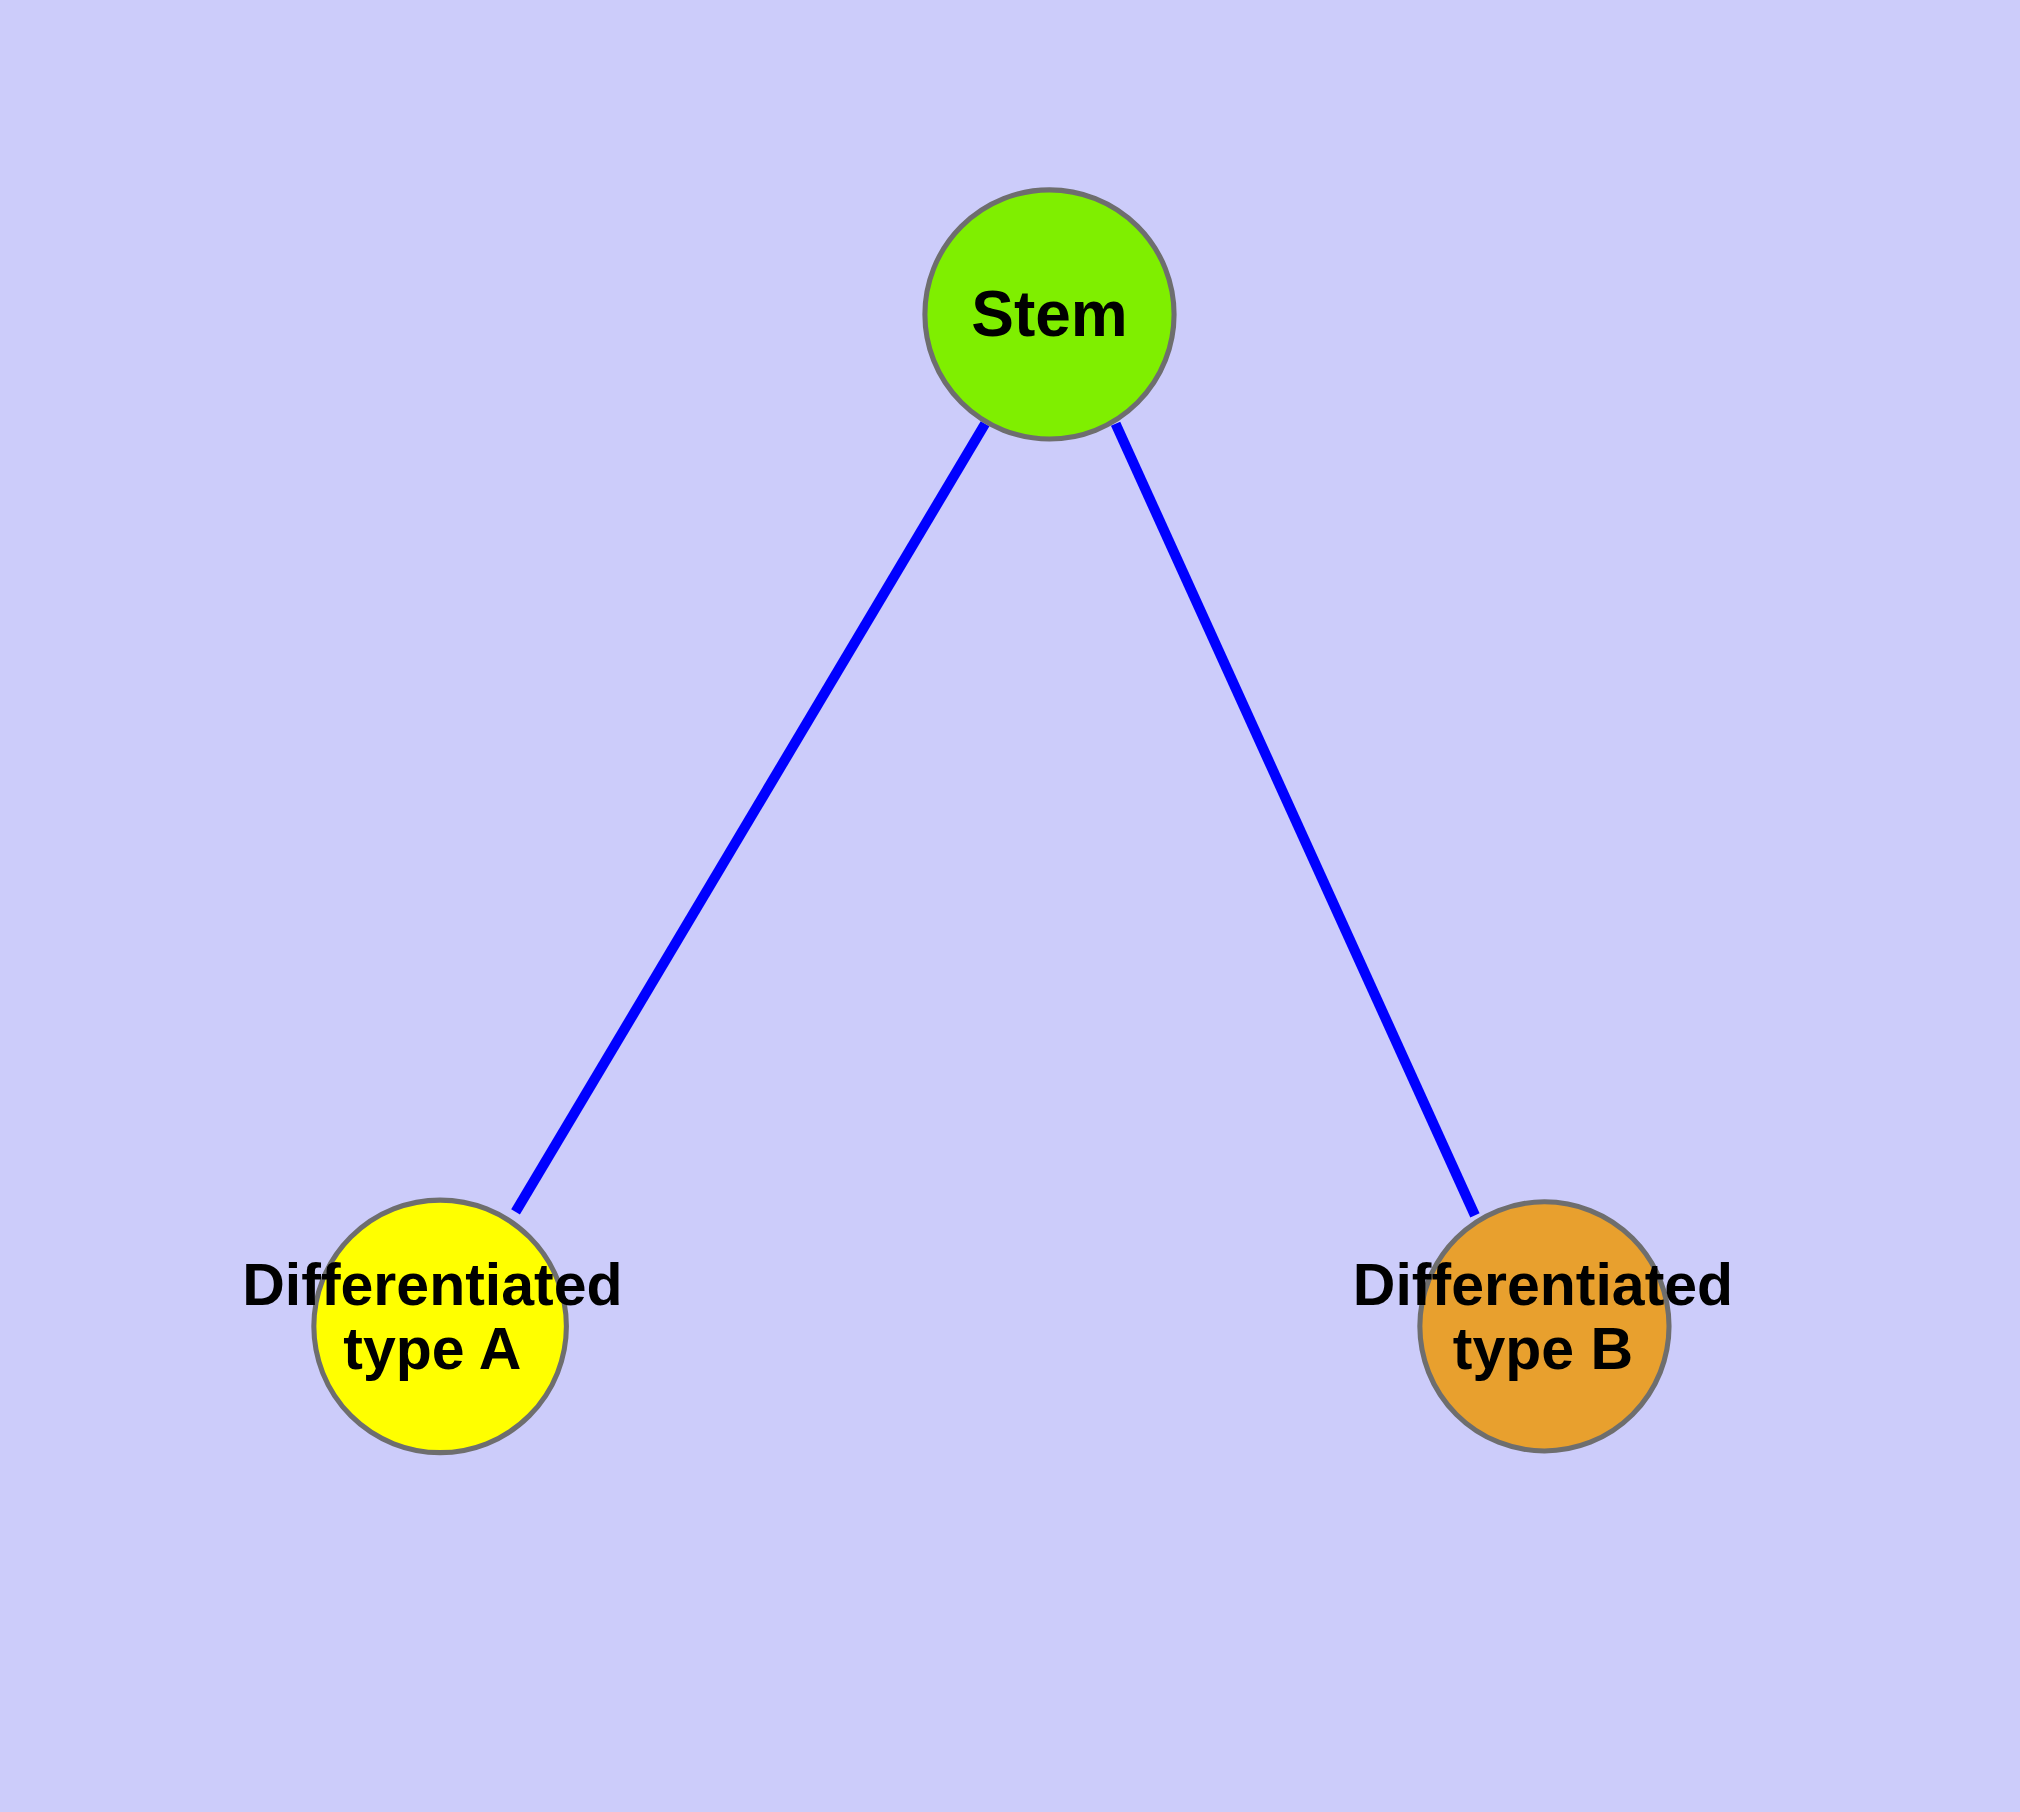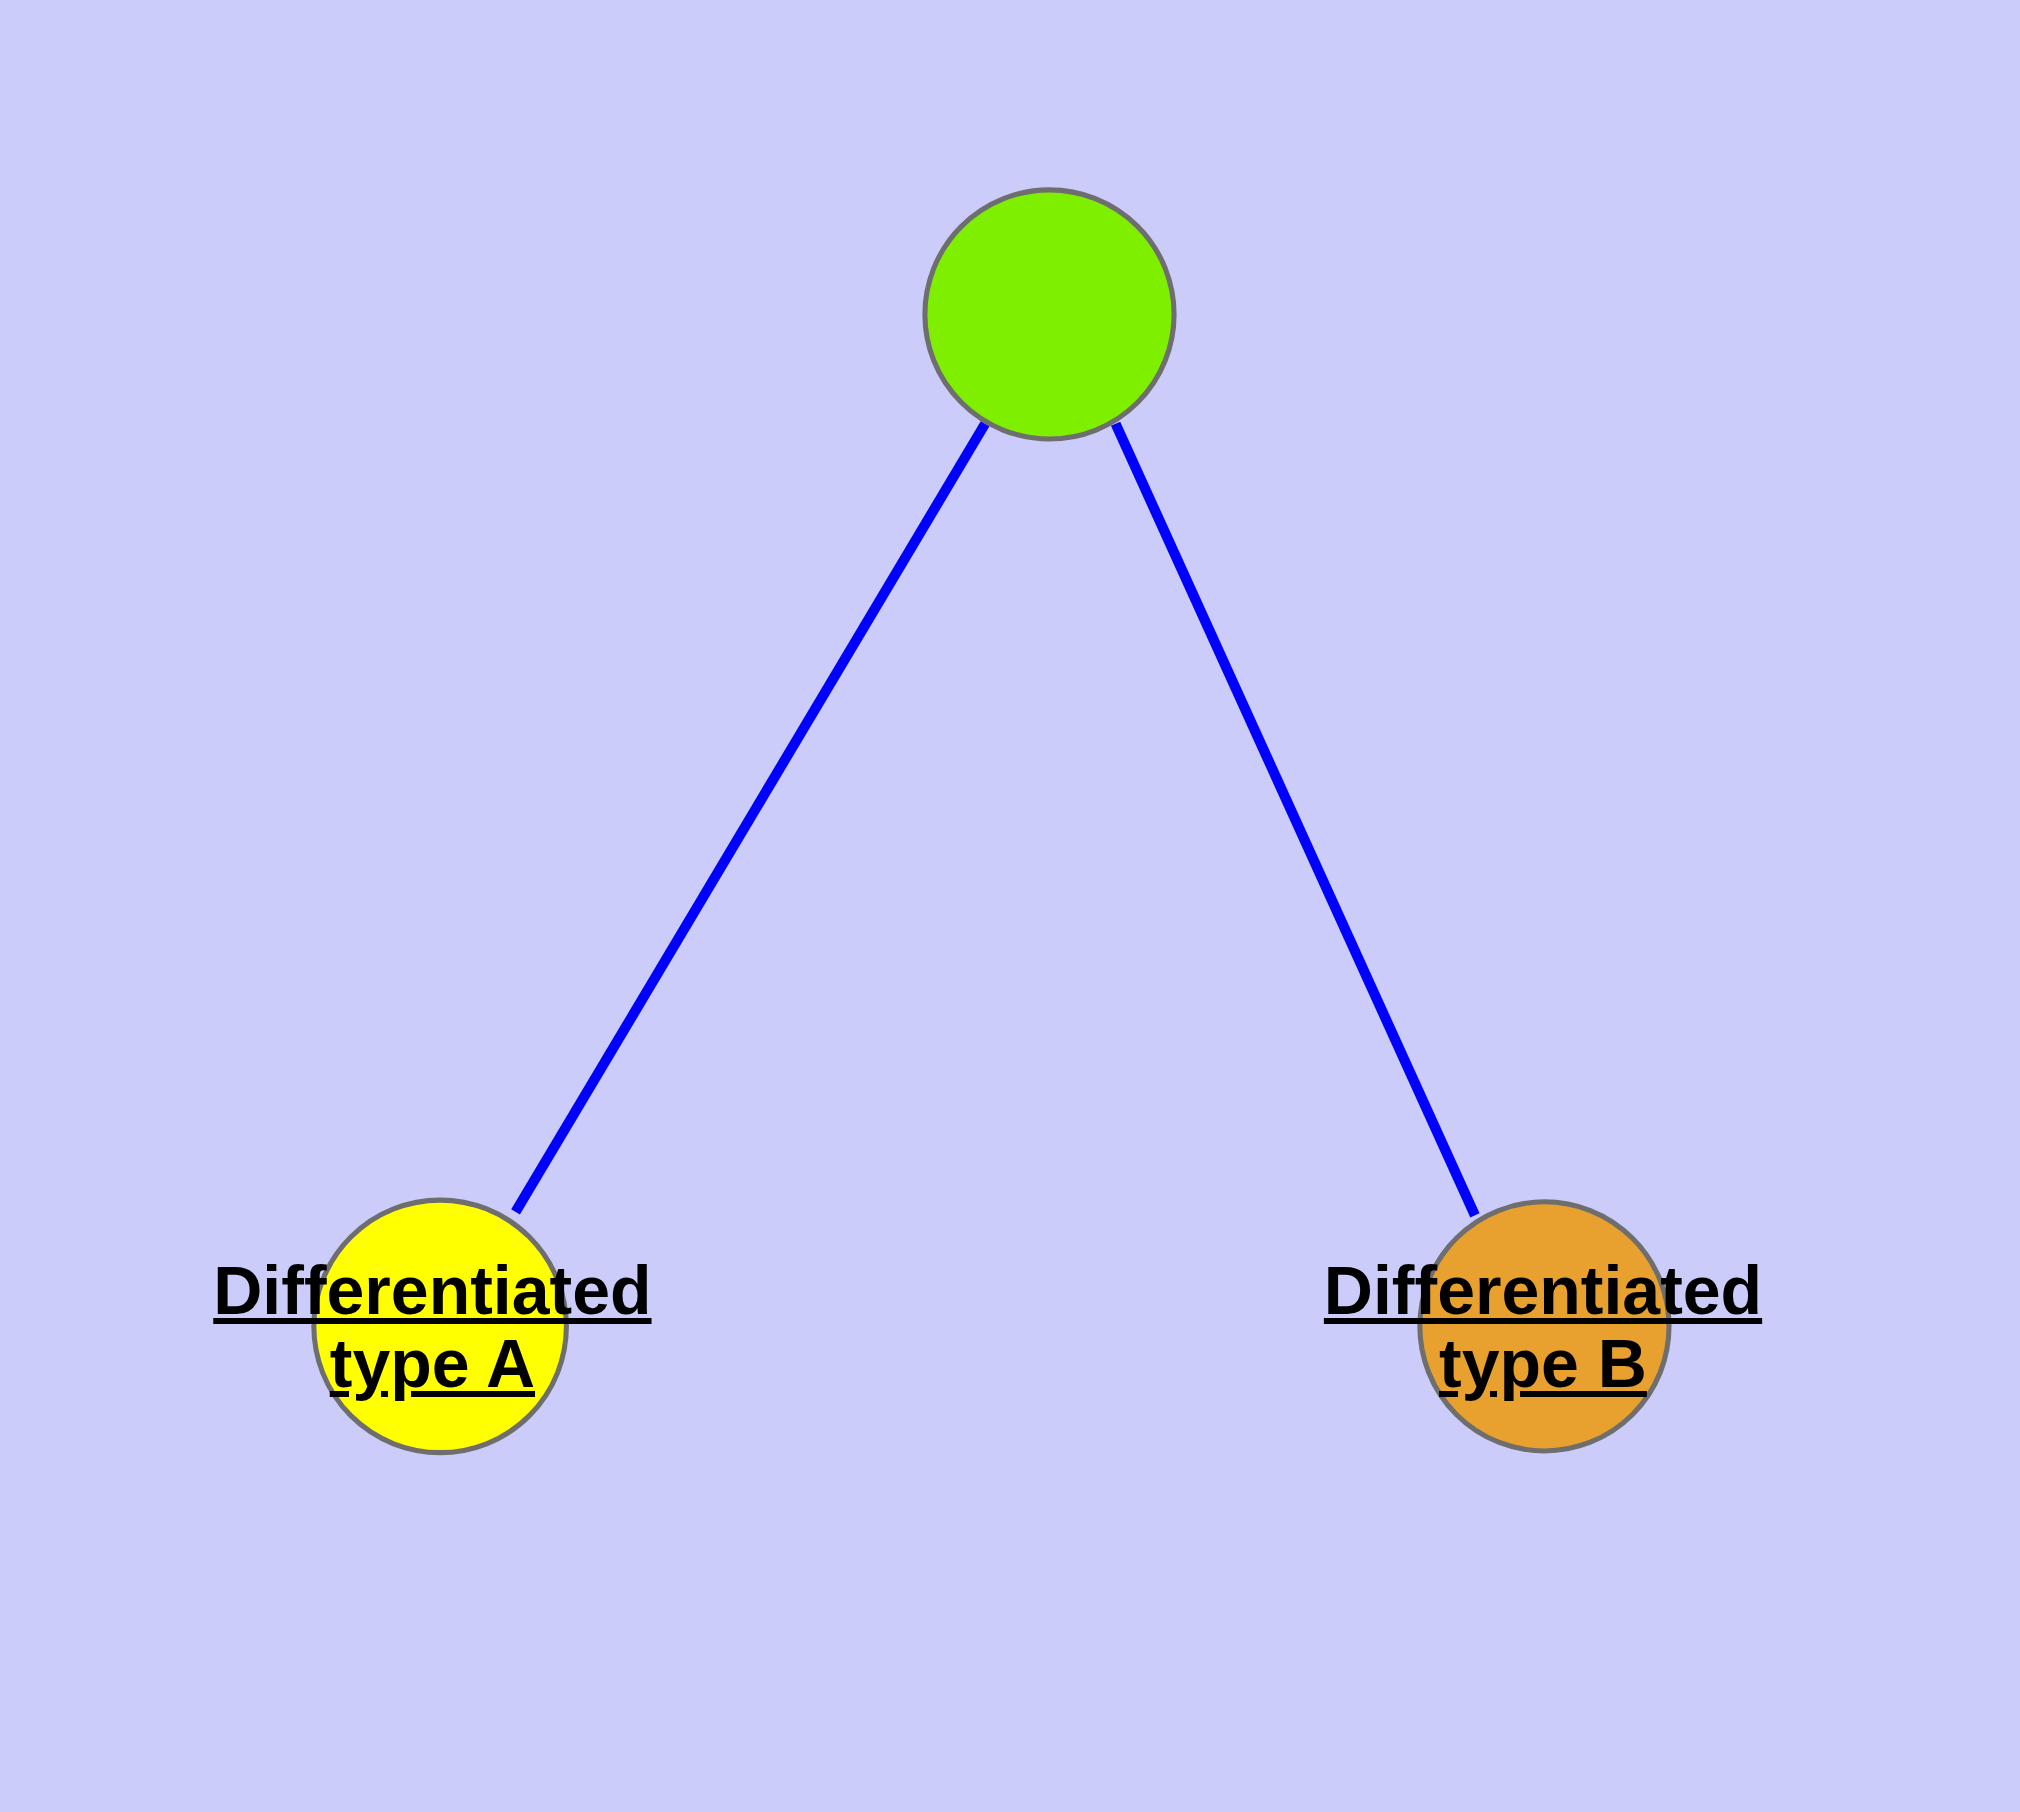--- a/index.html
+++ b/index.html
@@ -34,40 +34,40 @@
     text-align: center;
     line-height: 1.08;
     white-space: pre;
     pointer-events: none;
     -webkit-font-smoothing: antialiased;
   }
   .label-stem {
     font-size: 64px;
   }
   .label-leaf {
-    font-size: 68px;
-    text-decoration: underline;
+    font-size: 59px;
   }
 </style>
 </head>
 <body>
 
 <div id="stage" style="width: 2021px; height: 1812px; background: rgb(204, 204, 250);">
 
   <svg id="graph-svg" viewBox="0 0 2384 2138" style="width: 2021px; height: 1812px;">
     <g>
       <line x1="1162" y1="500" x2="608" y2="1430" stroke="#0000ff" stroke-width="12" stroke-linecap="butt"></line>
       <line x1="1316" y1="500" x2="1740" y2="1434" stroke="#0000ff" stroke-width="12" stroke-linecap="butt"></line>
     </g>
     <g>
       <circle cx="1238" cy="371" r="147" fill="#7fef00" stroke="#6e6e6e" stroke-width="6"></circle>
       <circle cx="519" cy="1565" r="149" fill="#ffff00" stroke="#6e6e6e" stroke-width="6"></circle>
       <circle cx="1822" cy="1565" r="147" fill="#e8a02e" stroke="#6e6e6e" stroke-width="6"></circle>
     </g>
   </svg>
 
+  <div class="node-label label-stem" style="left: 795px; top: 280px; width: 509px; color: rgb(0, 0, 0);"><span>Stem</span></div>
 
   <div class="node-label label-leaf" style="left: 25.4px; top: 1254px; width: 814px; color: rgb(0, 0, 0);"><span>Differentiated</span><br><span>type A</span></div>
 
   <div class="node-label label-leaf" style="left: 1136px; top: 1254px; width: 814px; color: rgb(0, 0, 0);"><span>Differentiated</span><br><span>type B</span></div>
 
 </div>
 
 
 </body></html>

